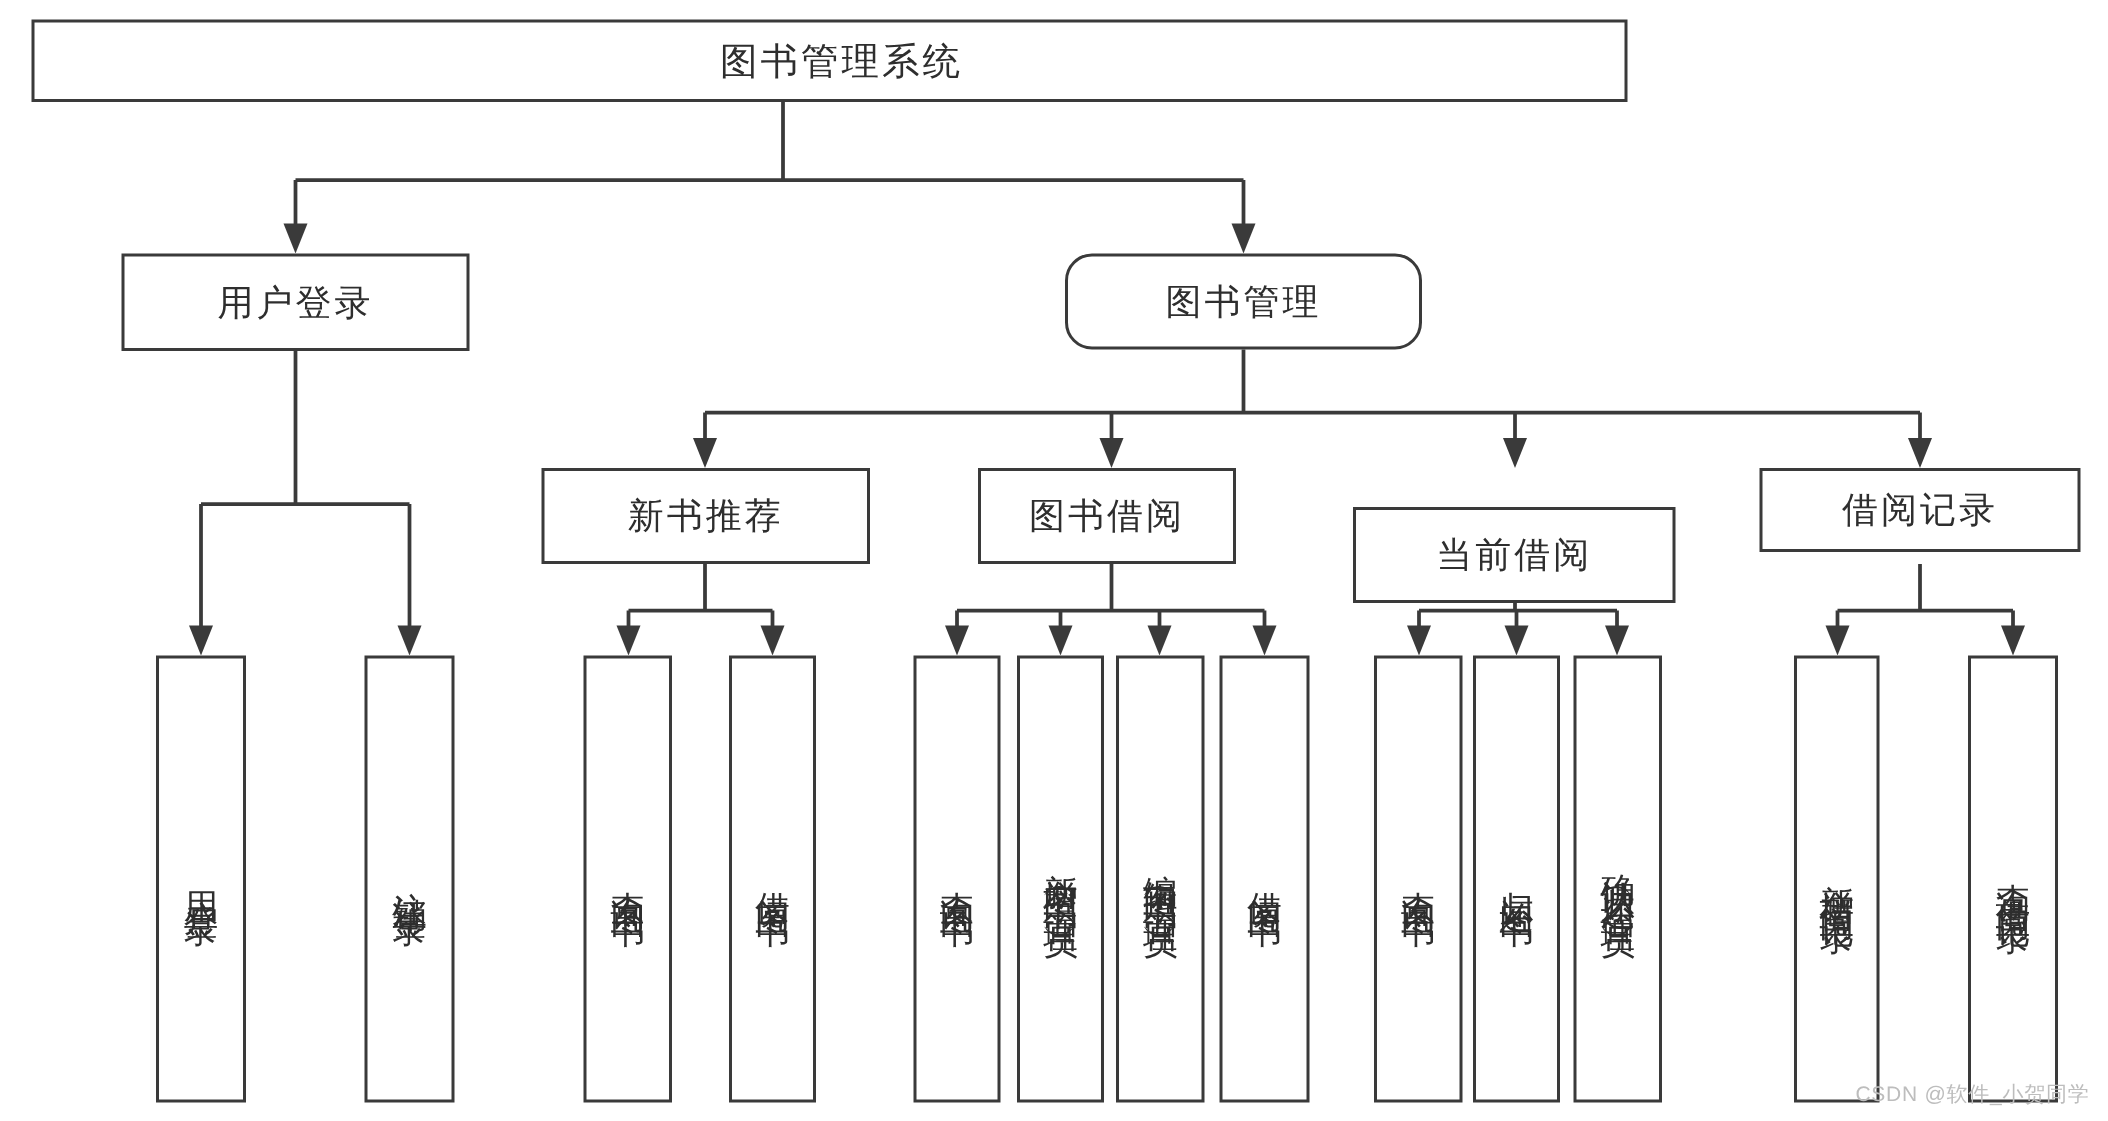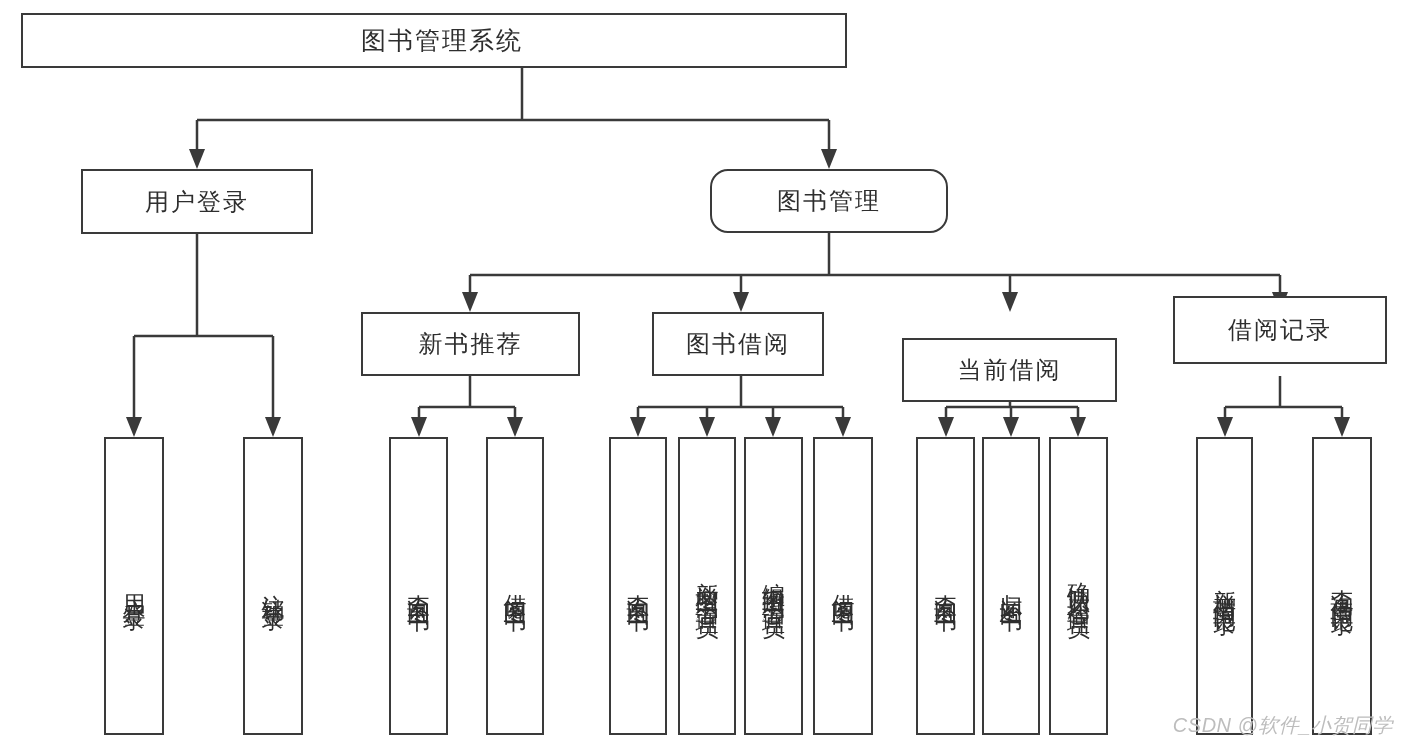--- a/index.html
+++ b/index.html
@@ -16,21 +16,21 @@
   }
   .node.h{font-size:24px;letter-spacing:2px;}
   .node.root{font-size:25px;}
   .node.v{
     writing-mode:vertical-rl;
     font-size:23px;letter-spacing:5px;line-height:1;
     white-space:normal;
   }
   .watermark{
     position:absolute;right:12px;bottom:8px;z-index:5;
-    font-size:20px;letter-spacing:0.5px;color:#bdbdbd;font-style:italic;
+    font-size:14px;letter-spacing:0.5px;color:#bdbdbd;
   }
 </style>
 </head>
 <body>
 
 <div class="canvas">
 
   <svg class="lines" width="1405" height="747" viewBox="0 0 1405 747">
     <g stroke="#3a3a3a" stroke-width="2.5" fill="none">
       <path d="M522 68 V120 M197 120 H829 M197 120 V152 M829 120 V152"></path>
@@ -57,29 +57,29 @@
       <polygon points="765,417 781,417 773,437"></polygon>
       <polygon points="835,417 851,417 843,437"></polygon>
       <polygon points="938,417 954,417 946,437"></polygon>
       <polygon points="1003,417 1019,417 1011,437"></polygon>
       <polygon points="1070,417 1086,417 1078,437"></polygon>
       <polygon points="1217,417 1233,417 1225,437"></polygon>
       <polygon points="1334,417 1350,417 1342,437"></polygon>
     </g>
   </svg>
 
-  <div class="node h root" style="left:21px;top:13px;width:826px;height:55px;padding-left:16px;">图书管理系统</div>
+  <div class="node h root" style="left:21px;top:13px;width:1064px;height:55px;padding-left:16px;">图书管理系统</div>
 
   <div class="node h" style="left:81px;top:169px;width:232px;height:65px;">用户登录</div>
   <div class="node h" style="left:710px;top:169px;width:238px;height:64px;border-radius:18px;">图书管理</div>
 
   <div class="node h" style="left:361px;top:312px;width:219px;height:64px;text-align:center;">新书推荐</div>
   <div class="node h" style="left:652px;top:312px;width:172px;height:64px;">图书借阅</div>
   <div class="node h" style="left:902px;top:312px;width:215px;height:64px;margin-top:26px;">当前借阅</div>
-  <div class="node h" style="left:1173px;top:296px;width:214px;height:68px;">借阅记录</div>
+  <div class="node h" style="left:1173px;top:312px;width:214px;height:56px;">借阅记录</div>
 
   <div class="node v" style="left:104px;top:437px;width:60px;height:298px;">用户登录</div>
   <div class="node v" style="left:243px;top:437px;width:60px;height:298px;">注销登录</div>
 
   <div class="node v" style="left:389px;top:437px;width:59px;height:298px;">查询图书</div>
   <div class="node v" style="left:486px;top:437px;width:58px;height:298px;">借阅图书</div>
 
   <div class="node v" style="left:609px;top:437px;width:58px;height:298px;">查询图书</div>
   <div class="node v" style="left:678px;top:437px;width:58px;height:298px;">新增图书（管理员）</div>
   <div class="node v" style="left:744px;top:437px;width:59px;height:298px;">编辑图书（管理员）</div>

